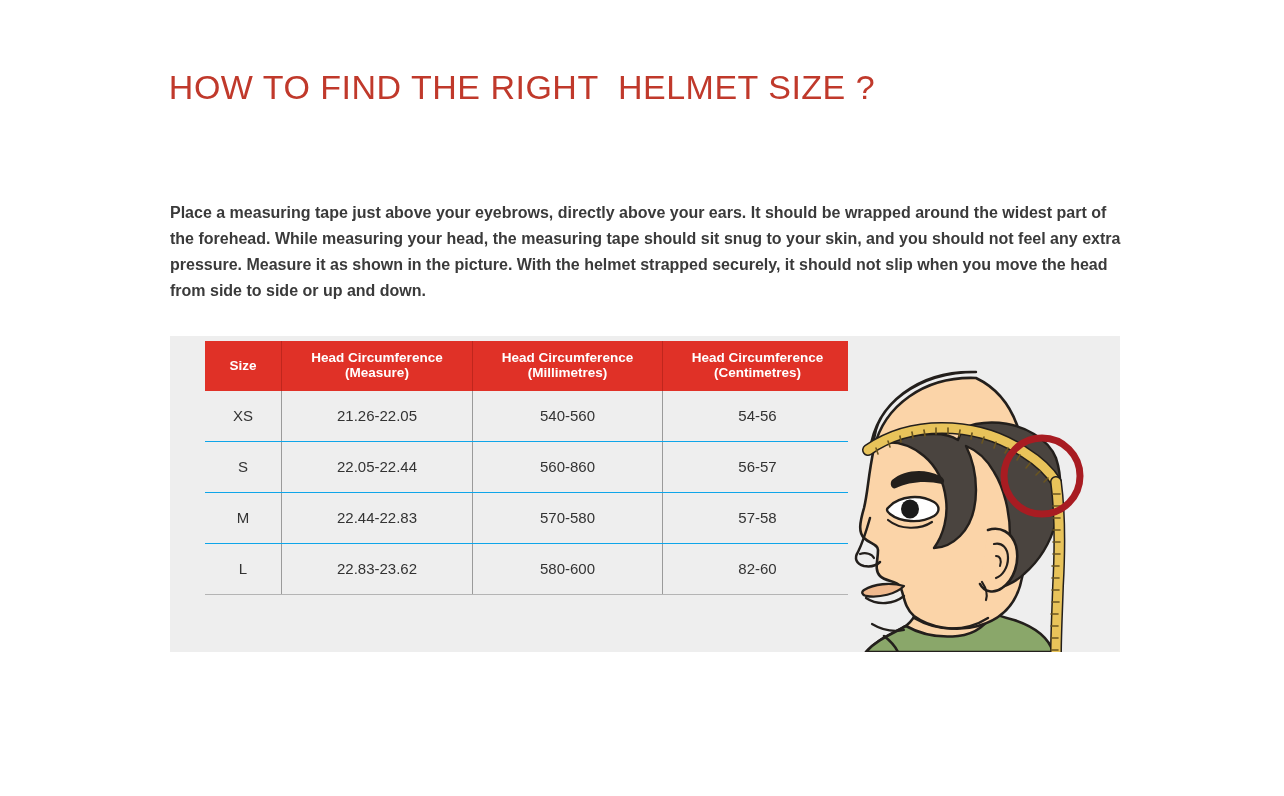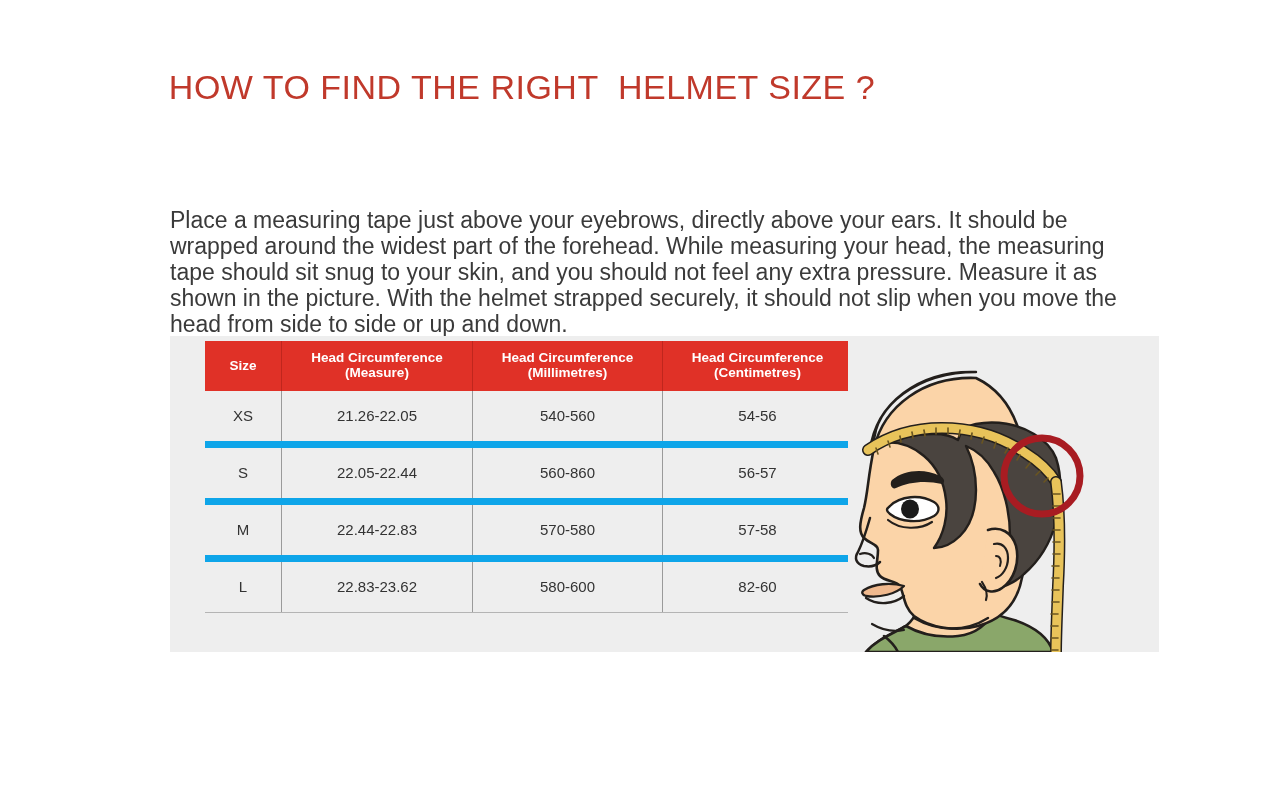--- a/index.html
+++ b/index.html
@@ -30,35 +30,35 @@
     font-family: "Liberation Sans", sans-serif;
   }
 
   
   #intro-paragraph {
     position: absolute;
     left: 170px;
     top: 184px;
     width: 952px;
     color: #3a3a3a;
-    font-size: 23px;
+    font-size: 16px;
     line-height: 26px;
     text-align: left;
     font-family: "Liberation Sans", sans-serif;
+    font-weight: bold;
   }
 
   
   #content-panel {
     position: absolute;
     left: 170px;
     top: 336px;
     width: 950px;
     height: 316px;
     background: #eeeeee;
-    padding-left: 39px;
   }
 
   
   #size-table {
     position: absolute;
     left: 35px;
     top: 5px;
     width: 628px;
     border-collapse: collapse;
     table-layout: fixed;
@@ -77,21 +77,21 @@
   }
   #size-table th:first-child { border-left: none; }
   #size-table th:last-child { border-right: none; }
 
   #size-table td {
     background: #eeeeee;
     color: #333333;
     font-size: 15px;
     text-align: center;
     padding: 16px 2px 17px 2px;
-    border-bottom: 7px solid #0ea5e9;
+    border-bottom: 1px solid #0ea5e9;
     border-right: 1px solid #9a9a9a;
     vertical-align: middle;
   }
   #size-table td:last-child { border-right: none; }
   #size-table tr:last-child td { border-bottom: 1px solid #b4b4b4; }
 
   .col-size  { width: 72px; }
   .col-in    { width: 186px; }
   .col-mm    { width: 185px; }
   .col-cm    { width: 185px; }

